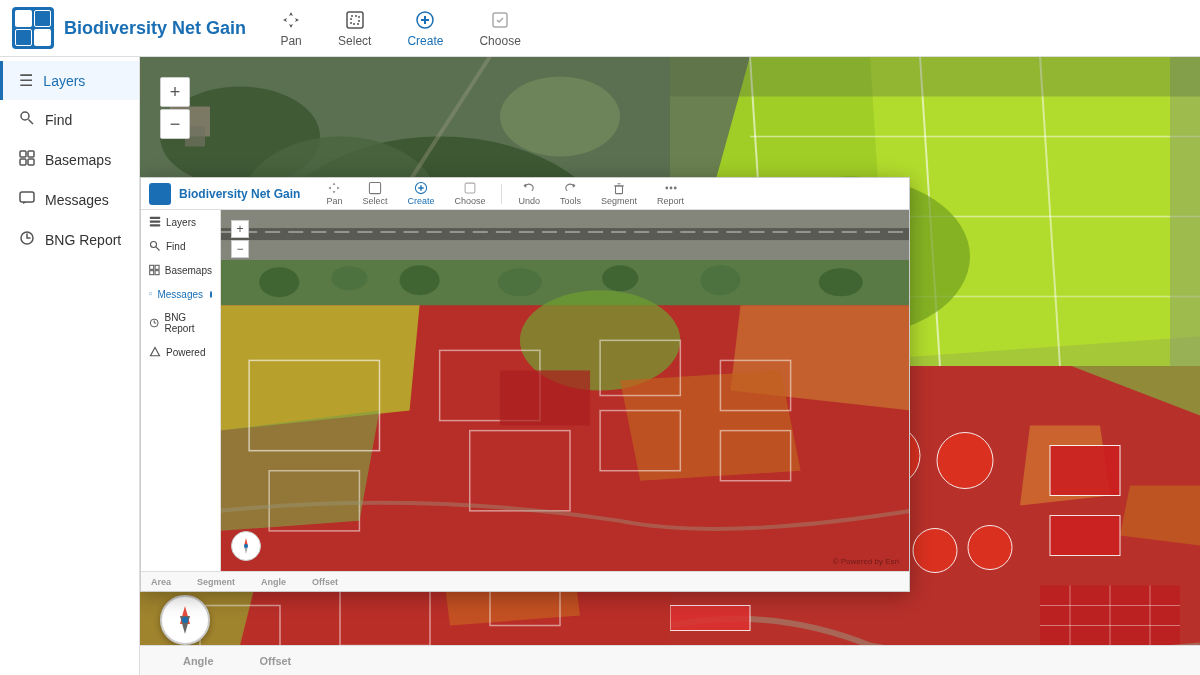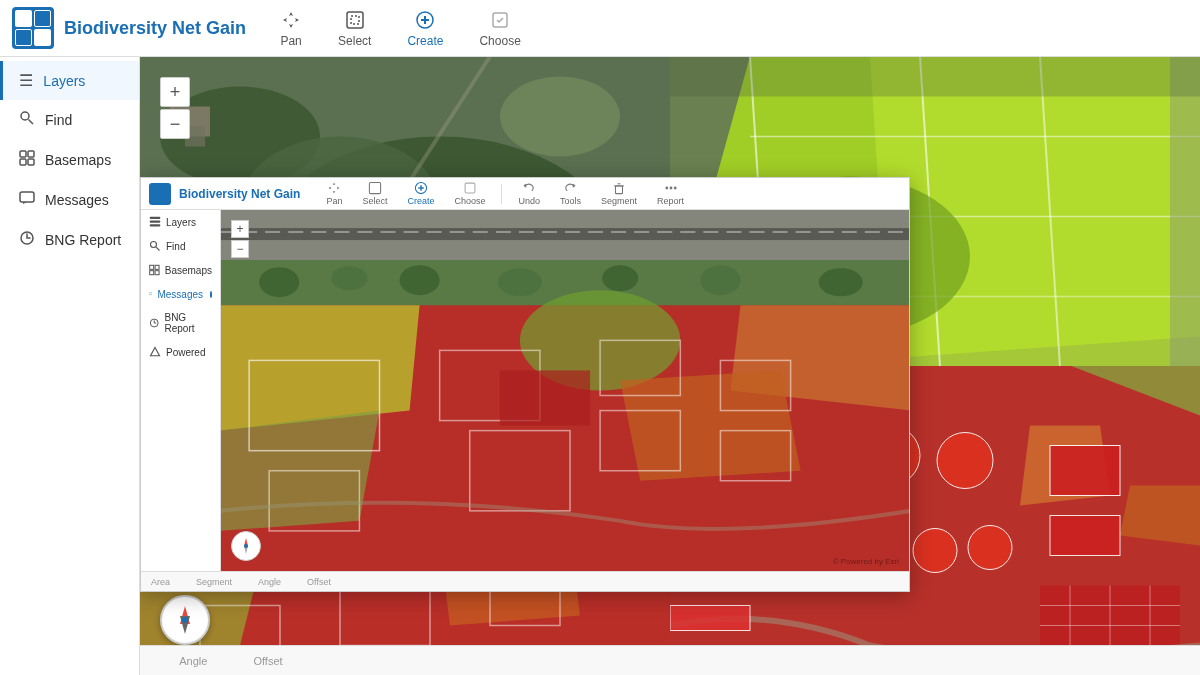--- a/index.html
+++ b/index.html
@@ -197,21 +197,21 @@
       background: #f8f8f8;
       border-top: 1px solid #ddd;
       display: flex;
       align-items: center;
       gap: 40px;
       padding: 0 20px;
       font-size: 11px;
       color: #666;
       z-index: 80;
     }
-    .bottom-field { display: flex; align-items: flex-start; gap: 6px; }
+    .bottom-field { display: flex; align-items: flex-start; gap: 6px; font-weight: bold; }
     .bottom-label { color: #999; }
 
     
     .map-svg {
       position: absolute;
       top: 0; left: 0;
       width: 100%;
       height: 100%;
     }
 

